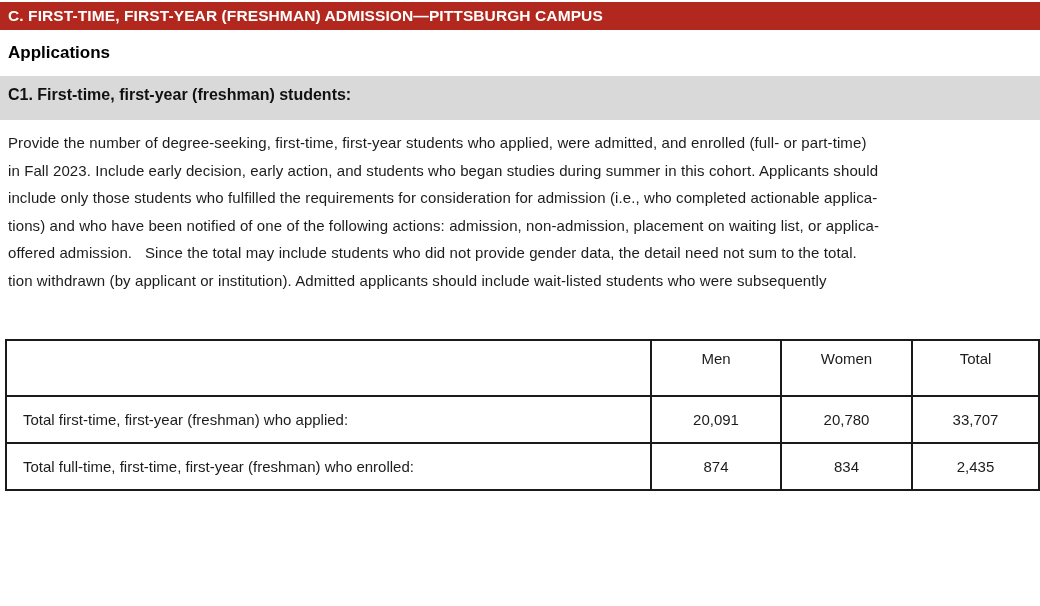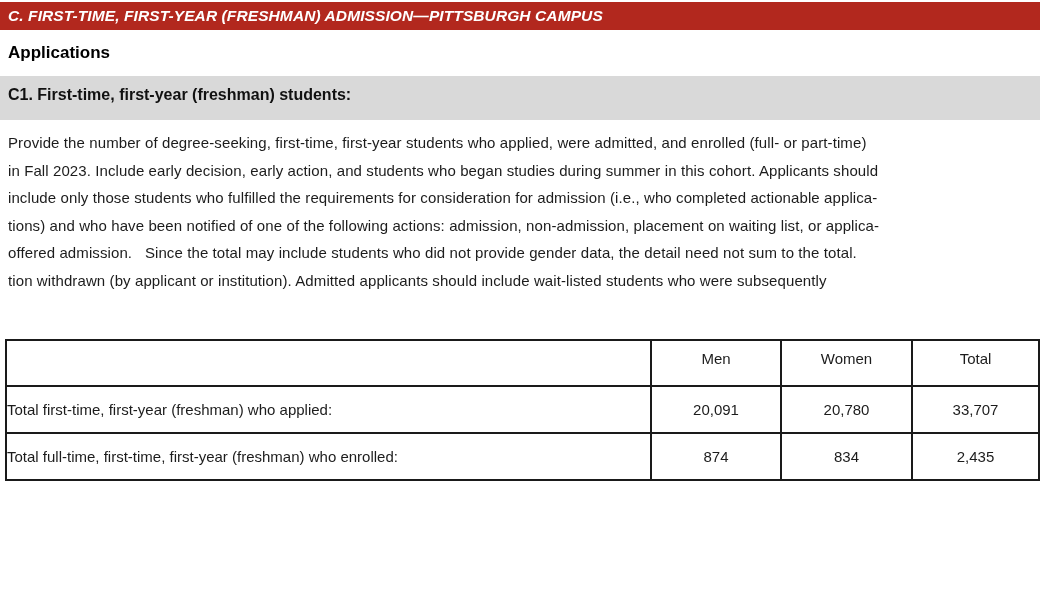--- a/index.html
+++ b/index.html
@@ -16,21 +16,20 @@
     width: 1040px;
     height: 28px;
     background: #b2281e;
     color: #ffffff;
     font-size: 15.5px;
     font-weight: bold;
     line-height: 28px;
     padding-left: 8px;
     letter-spacing: 0.1px;
     white-space: nowrap;
-    font-style: italic;
   }
   .applications-title {
     margin: 13px 0 0 8px;
     font-size: 17px;
     font-weight: bold;
     text-underline-offset: 3px;
     text-decoration-thickness: 1.5px;
     color: #000000;
   }
   .question-bar {
@@ -63,31 +62,31 @@
     color: #1c1c1c;
   }
   table.admissions td, table.admissions th {
     border: 2px solid #1a1a1a;
     font-weight: normal;
   }
   col.c-label  { width: 645px; }
   col.c-men    { width: 130px; }
   col.c-women  { width: 131px; }
   col.c-total  { width: 127px; }
-  tr.header-row { height: 46px; }
+  tr.header-row { height: 56px; }
   tr.header-row th {
     vertical-align: top;
     text-align: center;
     padding-top: 9px;
     font-size: 15px;
   }
   tr.data-row { height: 47px; }
   tr.data-row td.row-label {
     text-align: left;
-    padding-left: 0;
+    padding-left: 16px;
     vertical-align: middle;
   }
   tr.data-row td.num-cell {
     text-align: center;
     vertical-align: middle;
   }
 </style>
 </head>
 <body>
 

